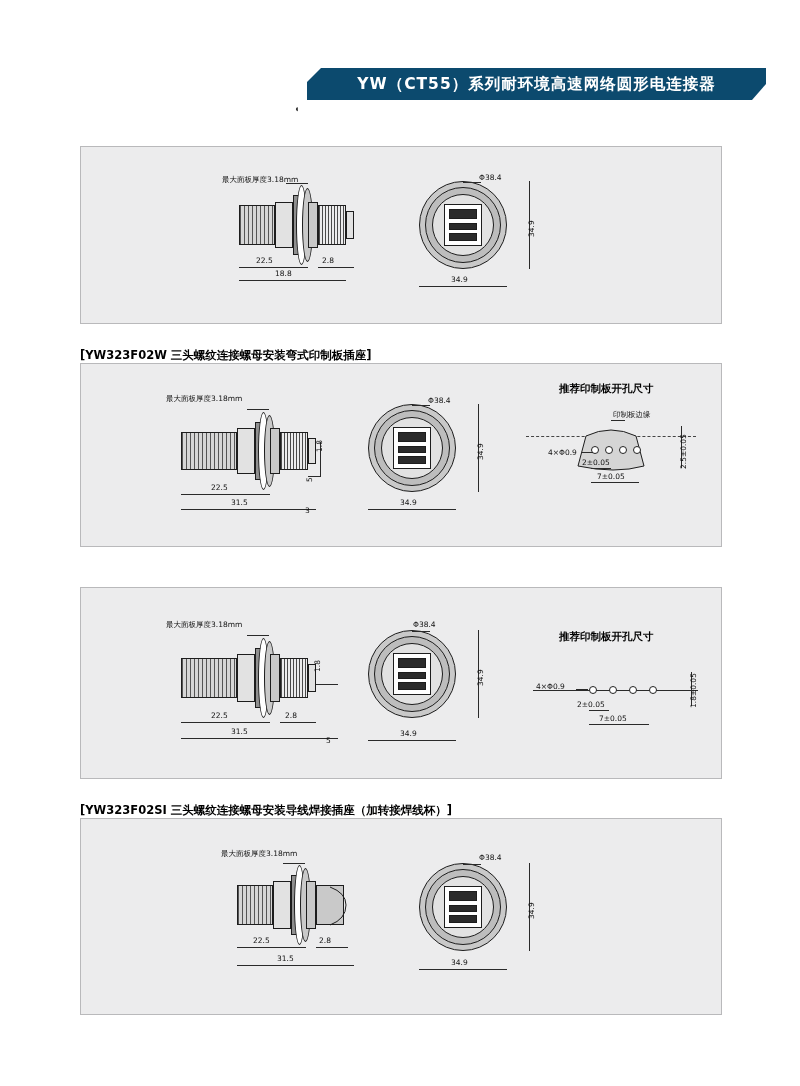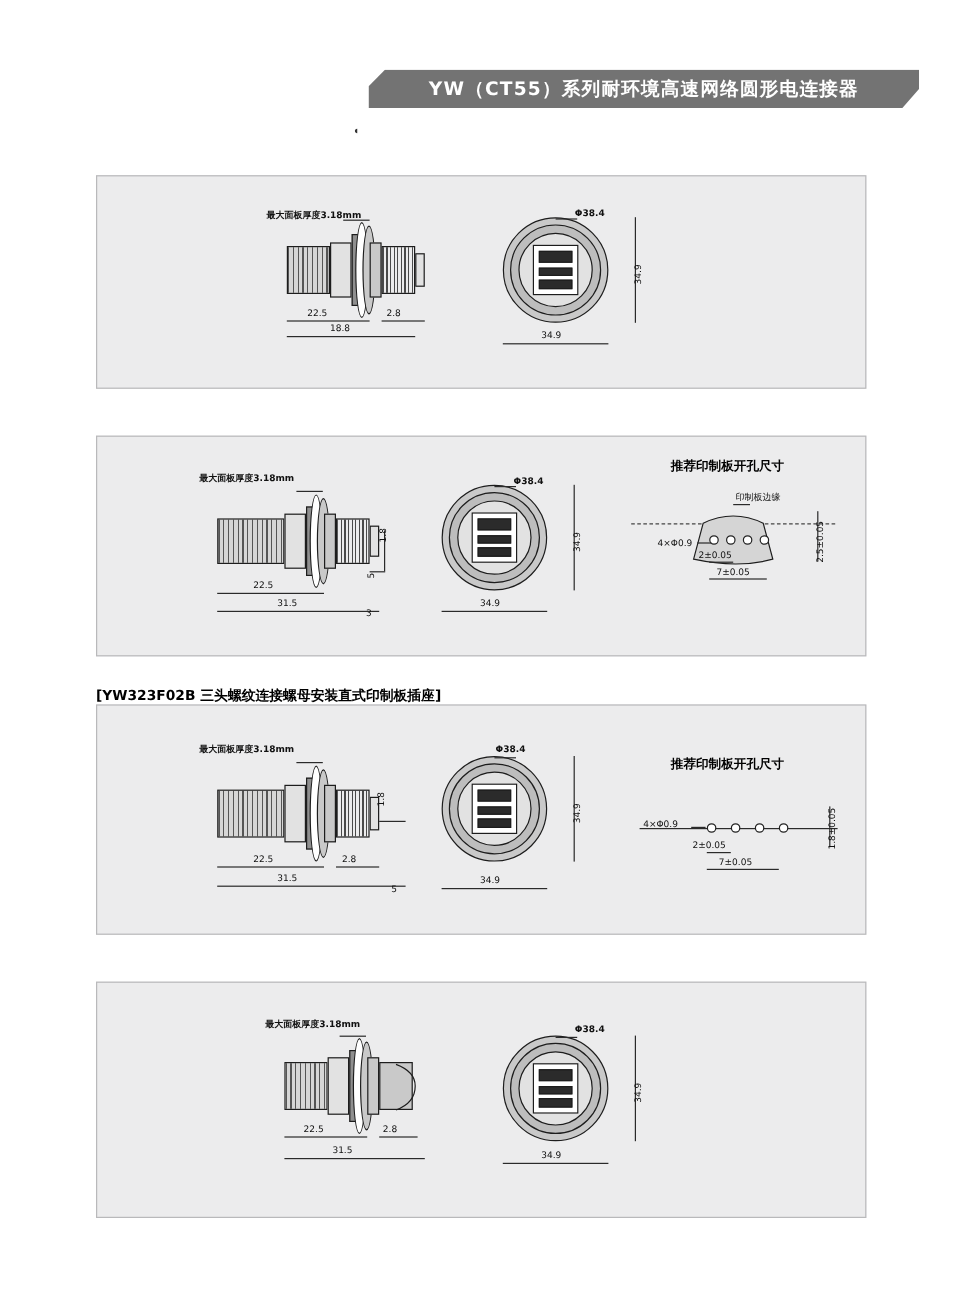--- a/index.html
+++ b/index.html
@@ -5,22 +5,22 @@
   html,body{margin:0;padding:0;}
   body{
     width:800px;height:1086px;background:#fff;
     font-family:"Liberation Sans", sans-serif;
     color:#111;position:relative;overflow:hidden;
   }
   .page{position:relative;width:800px;height:1086px;}
 
   
   .banner{
-    position:absolute;left:307px;top:58px;width:459px;height:44px;
-    background:#737373;
+    position:absolute;left:307px;top:68px;width:459px;height:44px;
+    background:#0c4a6e;
     clip-path:polygon(14px 0, 459px 0, 459px 16px, 445px 32px, 0 32px, 0 14px);
   }
   .banner-text{
     position:absolute;left:0;top:0;width:459px;height:32px;
     display:flex;align-items:center;justify-content:center;
     color:#fff;font-weight:bold;font-size:15.5px;letter-spacing:1px;
     font-family:"DejaVu Sans", sans-serif;
   }
   .tickmark{
     position:absolute;left:294px;top:104px;font-size:9px;color:#333;
@@ -37,21 +37,21 @@
 
   
   .dl{position:absolute;background:#2a2a2a;}           
   .hl{height:1px;}
   .vl{width:1px;}
   .dash{position:absolute;border-top:1px dashed #444;height:0;}
   .lbl{
     position:absolute;font-size:7.5px;color:#111;white-space:nowrap;
     font-family:"DejaVu Sans", sans-serif;
   }
-  .lbl.b{font-weight:bold;}
+  .lbl.b{font-weight:normal;}
   .vlbl{
     position:absolute;font-size:7.5px;color:#111;white-space:nowrap;
     font-family:"DejaVu Sans", sans-serif;
     transform:rotate(-90deg);transform-origin:left top;
   }
   .hdr-s{
     position:absolute;font-size:10.5px;font-weight:bold;color:#000;
     font-family:"DejaVu Sans", sans-serif;white-space:nowrap;
   }
 
@@ -114,20 +114,21 @@
 
     <div class="lbl b" style="left:398px;top:26px;">Φ38.4</div>
     <div class="dl hl" style="left:382px;top:35px;width:18px;"></div>
 
     <div class="dl hl" style="left:338px;top:139px;width:88px;"></div>
     <div class="lbl" style="left:370px;top:128px;">34.9</div>
     <div class="dl vl" style="left:448px;top:34px;height:88px;"></div>
     <div class="vlbl" style="left:446px;top:90px;">34.9</div>
   </div>
 
+  <div class="sec-title" style="left:80px;top:348px;">[YW323F02W  三头螺纹连接螺母安装弯式印制板插座]</div>
   <div class="panel" style="left:80px;top:363px;width:640px;height:182px;">
 
     <div class="box fillgrey hatch2" style="left:100px;top:68px;width:56px;height:38px;"></div>
     <div class="box filllight" style="left:156px;top:64px;width:18px;height:46px;"></div>
     <div class="box filldark" style="left:174px;top:58px;width:7px;height:58px;"></div>
     <div class="ell fillwhite" style="left:177px;top:48px;width:11px;height:78px;"></div>
     <div class="ell fillgrey" style="left:183px;top:51px;width:11px;height:72px;"></div>
     <div class="box fillgrey" style="left:189px;top:64px;width:10px;height:46px;"></div>
     <div class="box fillgrey hatch" style="left:199px;top:68px;width:28px;height:38px;"></div>
     <div class="box filllight" style="left:227px;top:74px;width:8px;height:26px;"></div>
@@ -177,21 +178,20 @@
     <div class="lbl" style="left:467px;top:84px;">4×Φ0.9</div>
     <div class="dl hl" style="left:500px;top:88px;width:12px;"></div>
     <div class="dl hl" style="left:510px;top:104px;width:20px;"></div>
     <div class="lbl" style="left:501px;top:94px;">2±0.05</div>
     <div class="dl hl" style="left:510px;top:118px;width:48px;"></div>
     <div class="lbl" style="left:516px;top:108px;">7±0.05</div>
     <div class="dl vl" style="left:600px;top:62px;height:42px;"></div>
     <div class="vlbl" style="left:598px;top:105px;">2.5±0.05</div>
   </div>
 
-  <div class="sec-title" style="left:80px;top:572px;">[YW323F02B  三头螺纹连接螺母安装直式印制板插座]</div>
   <div class="panel" style="left:80px;top:587px;width:640px;height:190px;">
 
     <div class="box fillgrey hatch2" style="left:100px;top:70px;width:56px;height:40px;"></div>
     <div class="box filllight" style="left:156px;top:66px;width:18px;height:48px;"></div>
     <div class="box filldark" style="left:174px;top:60px;width:7px;height:60px;"></div>
     <div class="ell fillwhite" style="left:177px;top:50px;width:11px;height:80px;"></div>
     <div class="ell fillgrey" style="left:183px;top:53px;width:11px;height:74px;"></div>
     <div class="box fillgrey" style="left:189px;top:66px;width:10px;height:48px;"></div>
     <div class="box fillgrey hatch" style="left:199px;top:70px;width:28px;height:40px;"></div>
     <div class="box filllight" style="left:227px;top:76px;width:8px;height:28px;"></div>
@@ -235,20 +235,21 @@
     <div class="lbl" style="left:455px;top:94px;">4×Φ0.9</div>
     <div class="dl hl" style="left:495px;top:101px;width:12px;"></div>
     <div class="dl hl" style="left:508px;top:122px;width:20px;"></div>
     <div class="lbl" style="left:496px;top:112px;">2±0.05</div>
     <div class="dl hl" style="left:508px;top:136px;width:60px;"></div>
     <div class="lbl" style="left:518px;top:126px;">7±0.05</div>
     <div class="dl vl" style="left:610px;top:84px;height:34px;"></div>
     <div class="vlbl" style="left:608px;top:120px;">1.8±0.05</div>
   </div>
 
+  <div class="sec-title" style="left:80px;top:803px;">[YW323F02SI  三头螺纹连接螺母安装导线焊接插座（加转接焊线杯）]</div>
   <div class="panel" style="left:80px;top:818px;width:640px;height:195px;">
 
     <div class="box fillgrey hatch2" style="left:156px;top:66px;width:36px;height:40px;"></div>
     <div class="box filllight" style="left:192px;top:62px;width:18px;height:48px;"></div>
     <div class="box filldark" style="left:210px;top:56px;width:7px;height:60px;"></div>
     <div class="ell fillwhite" style="left:213px;top:46px;width:11px;height:80px;"></div>
     <div class="ell fillgrey" style="left:219px;top:49px;width:11px;height:74px;"></div>
     <div class="box fillgrey" style="left:225px;top:62px;width:10px;height:48px;"></div>
     <div class="box fillgrey" style="left:235px;top:66px;width:28px;height:40px;"></div>
     <svg width="40" height="60" style="left:247px;top:64px;">

